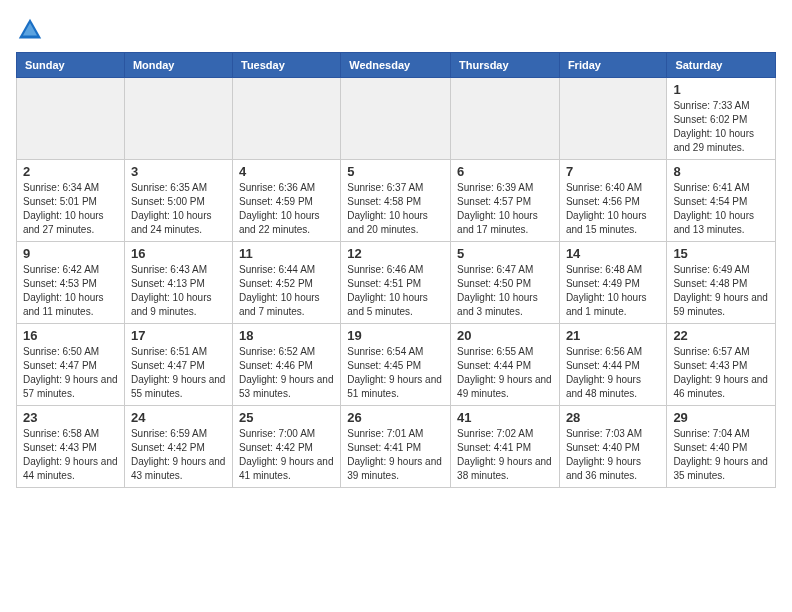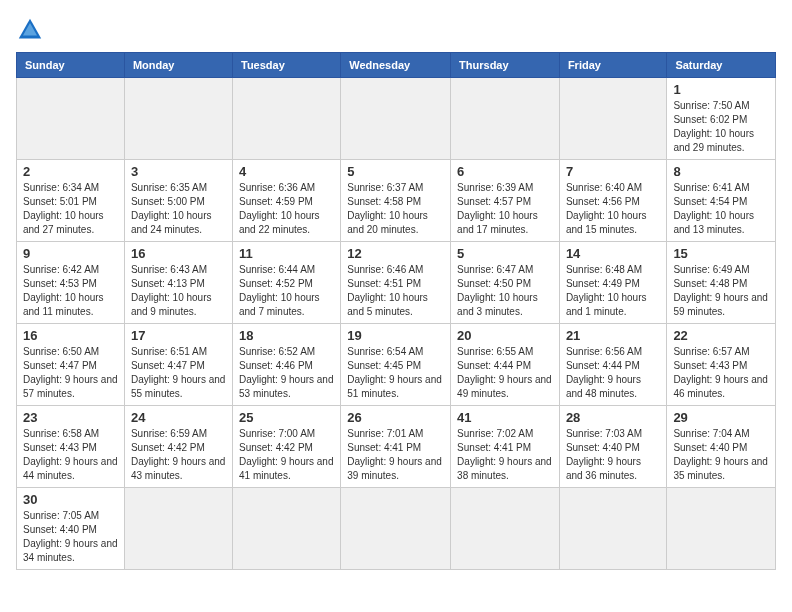--- a/index.html
+++ b/index.html
@@ -123,21 +123,21 @@
   <tbody id="calendar-body">
   <tr class="week-row">
         <td class="empty"></td>
         <td class="empty"></td>
         <td class="empty"></td>
         <td class="empty"></td>
         <td class="empty"></td>
         <td class="empty"></td>
         <td>
           <span class="day-number">1</span>
-          <div class="day-info">Sunrise: 7:50 AM
+          <div class="day-info">Sunrise: 7:33 AM
 Sunset: 6:02 PM
 Daylight: 10 hours and 29 minutes.</div>
         </td>
       </tr>
       <tr class="week-row">
         <td>
           <span class="day-number">2</span>
           <div class="day-info">Sunrise: 6:34 AM
 Sunset: 5:01 PM
 Daylight: 10 hours and 27 minutes.</div>
@@ -304,28 +304,14 @@
 Sunset: 4:40 PM
 Daylight: 9 hours and 36 minutes.</div>
         </td>
         <td>
           <span class="day-number">29</span>
           <div class="day-info">Sunrise: 7:04 AM
 Sunset: 4:40 PM
 Daylight: 9 hours and 35 minutes.</div>
         </td>
       </tr>
-      <tr class="week-row">
-        <td>
-          <span class="day-number">30</span>
-          <div class="day-info">Sunrise: 7:05 AM
-Sunset: 4:40 PM
-Daylight: 9 hours and 34 minutes.</div>
-        </td>
-        <td class="empty"></td>
-        <td class="empty"></td>
-        <td class="empty"></td>
-        <td class="empty"></td>
-        <td class="empty"></td>
-        <td class="empty"></td>
-      </tr>
     </tbody>
 </table>
 
 </body></html>

